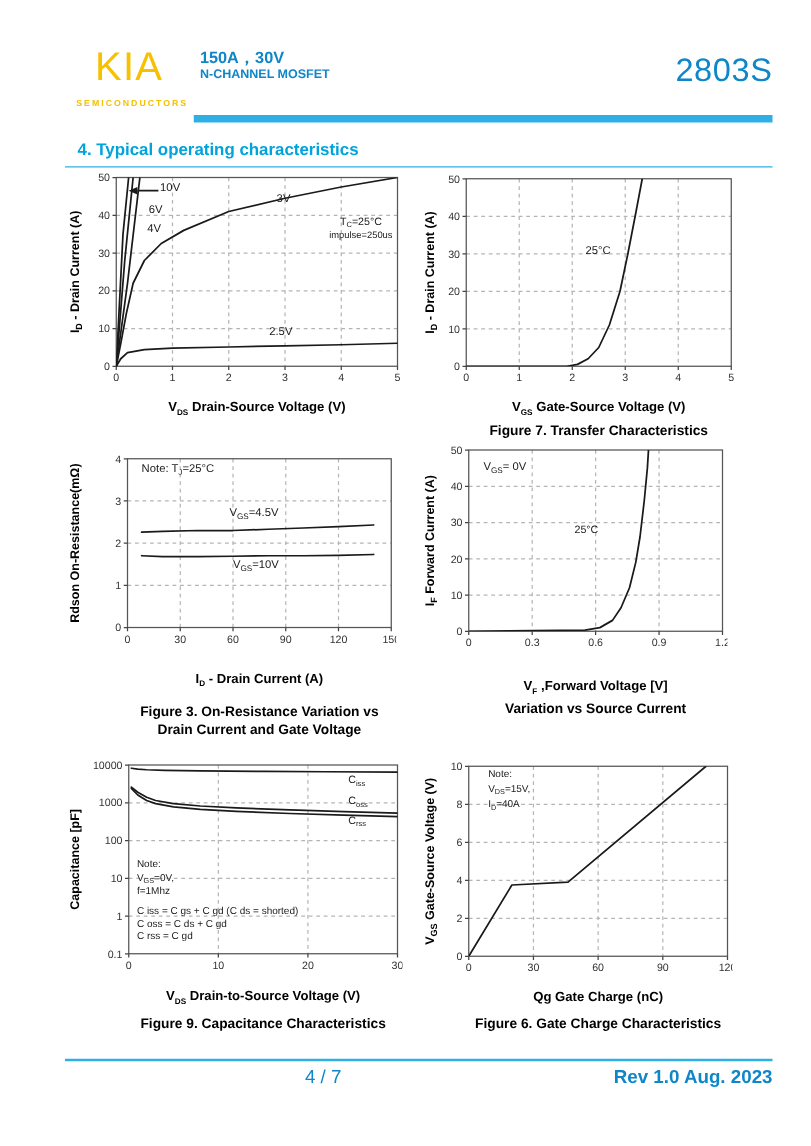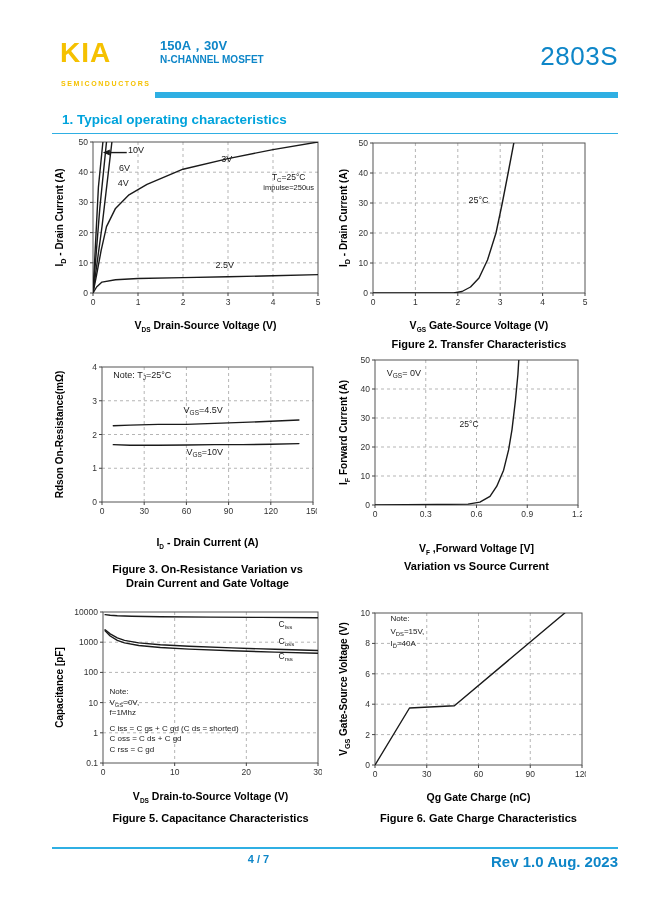--- a/index.html
+++ b/index.html
@@ -2,21 +2,21 @@
 <html style="--cyan: #2FAFE3; --hcyan: #00A3DC; --blue: #0E86C8; --yellow: #F5C101;"><head>
 <meta charset="utf-8">
 <style>
   html,body{margin:0;padding:0;}
   body{
     width:649px;height:917px;background:#ffffff;position:relative;overflow:hidden;
     font-family:"Liberation Sans", sans-serif;color:#111;
   }
   .abs{position:absolute;}
   
-  .logo{left:60px;top:32px;font-size:28px;font-weight:700;letter-spacing:1px;color:var(--yellow,#F5C101);line-height:42px;}
+  .logo{left:76px;top:32px;font-size:32px;font-weight:400;letter-spacing:1px;color:var(--yellow,#F5C101);line-height:42px;}
   .logo-sub{left:61px;top:80px;font-size:7px;font-weight:700;letter-spacing:1.6px;color:var(--yellow,#F5C101);}
   .rating{left:160px;top:37px;font-size:13px;font-weight:700;color:var(--blue,#0E86C8);}
   .devtype{left:160px;top:54px;font-size:10px;font-weight:700;color:var(--blue,#0E86C8);}
   .part{right:31px;top:41px;font-size:26px;color:var(--blue,#0E86C8);letter-spacing:0.5px;}
   .hdr-bar{left:155px;right:31px;top:92px;height:6px;background:var(--cyan,#2FAFE3);}
   .sec-title{left:62px;top:112px;font-size:13.5px;font-weight:700;color:var(--hcyan,#00A3DC);}
   .sec-line{left:52px;right:31px;top:133px;height:1px;background:var(--cyan,#2FAFE3);}
   
   .fig{position:absolute;}
   .ftxt{text-align:center;}
@@ -34,36 +34,36 @@
   #fig3c .xlabel{margin-top:14px;}
   #fig3c .caption{margin-top:13px;}
   #fig4c .xlabel{margin-top:17px;}
   #fig4c .caption{margin-top:4px;}
   #fig5c .xlabel{margin-top:7px;}
   #fig5c .caption{margin-top:8px;}
   #fig6c .xlabel{margin-top:6px;}
   #fig6c .caption{margin-top:9px;text-align:center;}
   
   .footer-line{left:52px;right:31px;top:847px;height:2px;background:var(--cyan,#2FAFE3);}
-  .footer-page{left:0;width:517px;text-align:center;top:853px;font-size:11px;font-weight:700;color:var(--blue,#0E86C8);}
+  .footer-page{left:0;width:517px;text-align:center;top:853px;font-size:15px;font-weight:400;color:var(--blue,#0E86C8);}
   .footer-rev{right:31px;top:853px;font-size:15px;font-weight:700;color:var(--blue,#0E86C8);}
 </style>
 </head>
 <body>
 
 <div class="page">
 
   <div class="abs logo">KIA</div>
   <div class="abs logo-sub">SEMICONDUCTORS</div>
   <div class="abs rating">150A，30V</div>
   <div class="abs devtype">N-CHANNEL MOSFET</div>
   <div class="abs part">2803S</div>
   <div class="abs hdr-bar"></div>
 
-  <div class="abs sec-title">1. Typical operating characteristics</div>
+  <div class="abs sec-title">4. Typical operating characteristics</div>
   <div class="abs sec-line"></div>
 
   <div class="fig" id="fig1c">
     <div class="chart"><svg xmlns="http://www.w3.org/2000/svg" width="270" height="171">
           <defs>
             <clipPath id="clip-fig1">
               <rect x="41" y="4" width="225" height="151"></rect>
             </clipPath>
           </defs>
           <line x1="86" y1="4" x2="86" y2="155" stroke="#B5B5B5" stroke-width="1" stroke-dasharray="3 3"></line>
@@ -164,21 +164,21 @@
           <text x="32" y="8" text-anchor="end" font-size="8.5" fill="#333">50</text>
           <text transform="rotate(-90)" x="-80" y="11" text-anchor="middle" font-size="10" font-weight="bold" fill="#000"><tspan font-size="10.0">I</tspan><tspan dy="2.5" font-size="7.2">D</tspan><tspan dy="-2.5" font-size="10.0"> - Drain Current (A)</tspan></text>
           <g clip-path="url(#clip-fig2)">
             <polyline points="37.0,155.0 117.6,155.0 126.0,153.5 134.5,149.0 143.0,140.0 151.5,122.0 160.0,95.0 166.3,65.0 172.7,32.0 177.8,5.0" fill="none" stroke="#1A1A1A" stroke-width="1.4" stroke-linejoin="round" stroke-linecap="round"></polyline>
           </g>
           <text x="132.4" y="65.0" text-anchor="start" font-size="9" fill="#1A1A1A"><tspan font-size="9.0">25°C</tspan></text>
         </svg></div>
     <div class="ftxt" style="padding-left:33px;">
       <div class="xlabel"><span>V</span><sub class="subp">GS</sub><span> Gate-Source Voltage (V)</span></div>
       <div class="caption">
-          <div>Figure 2. Transfer Characteristics</div>
+          <div>Figure 7. Transfer Characteristics</div>
         </div>
     </div>
   </div>
 
   <div class="fig" id="fig3c">
     <div class="chart"><svg xmlns="http://www.w3.org/2000/svg" width="265" height="156">
           <defs>
             <clipPath id="clip-fig3">
               <rect x="50" y="5" width="211" height="135"></rect>
             </clipPath>
@@ -329,21 +329,21 @@
           <text x="57.5" y="87.5" text-anchor="start" font-size="8" fill="#1A1A1A"><tspan font-size="8.0">Note:</tspan></text>
           <text x="57.5" y="98.7" text-anchor="start" font-size="8" fill="#1A1A1A"><tspan font-size="8.0">V</tspan><tspan dy="2.0" font-size="5.8">GS</tspan><tspan dy="-2.0" font-size="8.0">=0V,</tspan></text>
           <text x="57.5" y="109.3" text-anchor="start" font-size="8" fill="#1A1A1A"><tspan font-size="8.0">f=1Mhz</tspan></text>
           <text x="57.5" y="125.0" text-anchor="start" font-size="8" fill="#1A1A1A"><tspan font-size="8.0">C iss = C gs + C gd (C ds = shorted)</tspan></text>
           <text x="57.5" y="135.4" text-anchor="start" font-size="8" fill="#1A1A1A"><tspan font-size="8.0">C oss = C ds + C gd</tspan></text>
           <text x="57.5" y="145.5" text-anchor="start" font-size="8" fill="#1A1A1A"><tspan font-size="8.0">C rss = C gd</tspan></text>
         </svg></div>
     <div class="ftxt" style="padding-left:47px;">
       <div class="xlabel"><span>V</span><sub class="subp">DS</sub><span>  Drain-to-Source Voltage (V)</span></div>
       <div class="caption">
-          <div>Figure 5. Capacitance Characteristics</div>
+          <div>Figure 9. Capacitance Characteristics</div>
         </div>
     </div>
   </div>
 
   <div class="fig" id="fig6c">
     <div class="chart"><svg xmlns="http://www.w3.org/2000/svg" width="250" height="173">
           <defs>
             <clipPath id="clip-fig6">
               <rect x="39" y="5" width="207" height="152"></rect>
             </clipPath>

